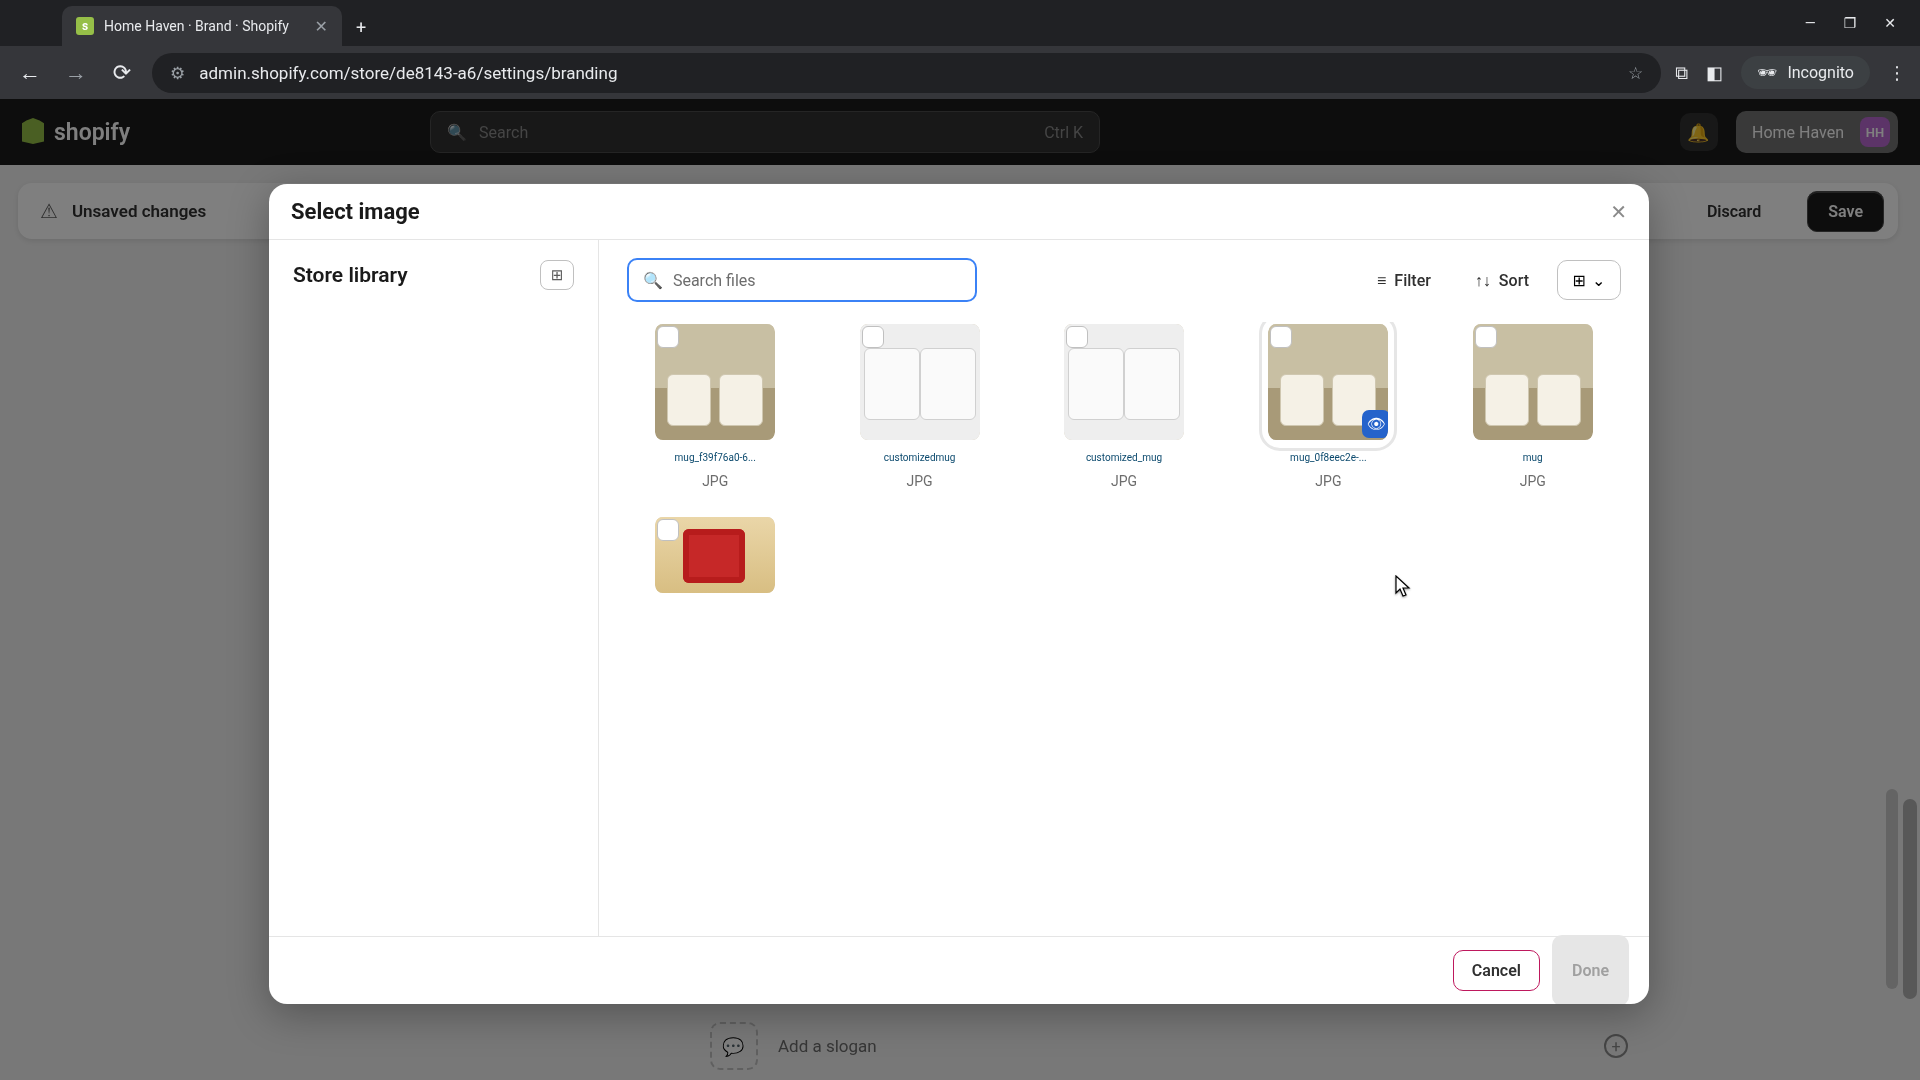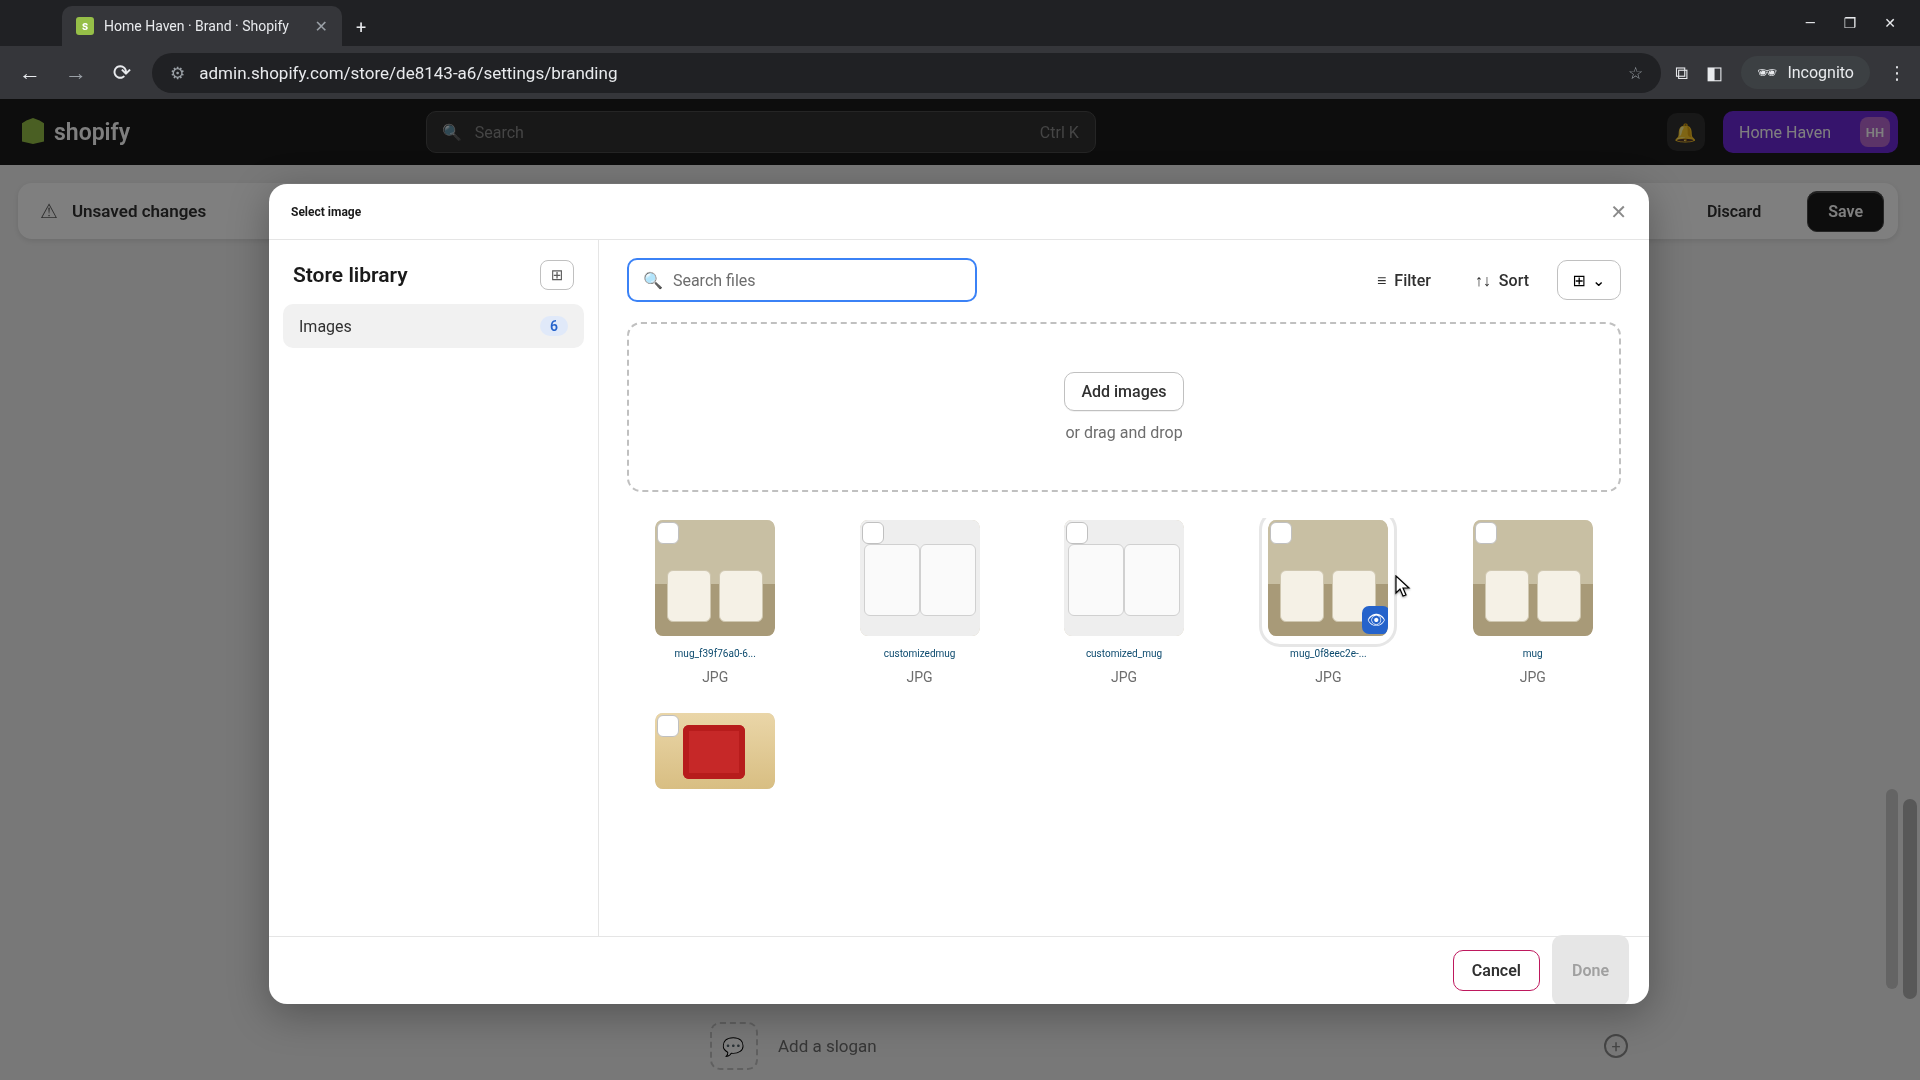--- a/index.html
+++ b/index.html
@@ -27,21 +27,21 @@
     
     .app-content { position: absolute; top: 99px; left: 0; right: 0; bottom: 0; background: #f1f1f1; }
     .shopify-header { height: 66px; background: #1a1a1a; display: flex; align-items: center; padding: 0 22px; gap: 20px; }
     .shopify-logo { color: #fff; font-size: 23px; font-weight: 600; display: flex; align-items: center; gap: 6px; }
     .logo-icon { width: 26px; height: 28px; position: relative; }
     .logo-icon::before { content: ''; position: absolute; width: 22px; height: 26px; background: #95bf47; clip-path: polygon(50% 0, 80% 10%, 100% 20%, 100% 90%, 50% 100%, 0 90%, 0 20%, 20% 10%); }
     .header-search { flex: 0 0 670px; margin: 0 auto; background: #303030; border: 1px solid #4a4a4a; border-radius: 10px; height: 42px; display: flex; align-items: center; padding: 0 16px; color: #8a8a8a; gap: 12px; font-size: 16px; }
     .header-search-hint { margin-left: auto; }
     .header-right { display: flex; gap: 18px; align-items: center; margin-left: auto; }
     .notif-btn { width: 38px; height: 38px; border-radius: 10px; background: #303030; display: flex; align-items: center; justify-content: center; color: #ccc; font-size: 18px; }
-    .store-chip { background: #6d28d9; border-radius: 10px; height: 42px; display: flex; align-items: center; padding: 0 8px 0 16px; gap: 29px; color: #fff; font-size: 16px; }
+    .store-chip { background: #737373; border-radius: 10px; height: 42px; display: flex; align-items: center; padding: 0 8px 0 16px; gap: 16px; color: #fff; font-size: 16px; }
     .store-avatar { width: 30px; height: 30px; background: #b868d1; border-radius: 8px; display: flex; align-items: center; justify-content: center; font-size: 13px; font-weight: 600; }
     
     
     .unsaved-bar { position: absolute; top: 84px; left: 18px; right: 22px; background: #fff; height: 56px; border-radius: 14px; display: flex; align-items: center; padding: 0 14px 0 22px; gap: 14px; box-shadow: 0 2px 6px rgba(0,0,0,0.1); }
     .unsaved-icon { font-size: 20px; color: #5c5c5c; }
     .unsaved-text { font-size: 17px; font-weight: 600; color: #303030; }
     .unsaved-actions { margin-left: auto; display: flex; gap: 28px; }
     .btn-discard { background: #fff; border: none; padding: 10px 18px; border-radius: 10px; font-size: 16px; font-weight: 600; color: #303030; }
     .btn-save { background: #1a1a1a; color: #fff; border: 1px solid #4a4a4a; padding: 10px 20px; border-radius: 10px; font-size: 16px; font-weight: 600; box-shadow: inset 0 1px 0 rgba(255,255,255,0.2); }
     
@@ -49,21 +49,21 @@
     .bg-slogan { position: absolute; bottom: 10px; left: 710px; display: flex; align-items: center; gap: 20px; color: #6d6d6d; font-size: 17px; }
     .bg-slogan-icon { width: 48px; height: 48px; border: 2px dashed #c0c0c0; border-radius: 10px; display: flex; align-items: center; justify-content: center; font-size: 18px; }
     .bg-plus { position: absolute; bottom: 22px; right: 292px; width: 24px; height: 24px; border: 2px solid #8a8a8a; border-radius: 50%; display: flex; align-items: center; justify-content: center; color: #8a8a8a; font-size: 16px; }
     
     
     .overlay { position: absolute; inset: 0; background: rgba(0,0,0,0.5); }
     
     
     .modal { position: absolute; top: 85px; left: 269px; width: 1380px; height: 820px; background: #fff; border-radius: 18px; display: flex; flex-direction: column; overflow: hidden; box-shadow: 0 10px 40px rgba(0,0,0,0.3); }
     .modal-header { height: 56px; display: flex; align-items: center; padding: 0 22px; border-bottom: 1px solid #e5e5e5; }
-    .modal-title { font-size: 12px; font-weight: 700; color: #1a1a1a; }
+    .modal-title { font-size: 22px; font-weight: 700; color: #1a1a1a; }
     .modal-close { margin-left: auto; color: #8a8a8a; font-size: 20px; }
     .modal-body { flex: 1; display: flex; overflow: hidden; }
     .modal-sidebar { width: 330px; border-right: 1px solid #e5e5e5; padding: 20px 14px; }
     .sidebar-head { display: flex; align-items: center; padding: 0 10px 14px; }
     .sidebar-title { font-size: 21px; font-weight: 600; color: #1a1a1a; }
     .barcode-btn { margin-left: auto; width: 34px; height: 30px; border: 1px solid #c0c0c0; border-radius: 8px; display: flex; align-items: center; justify-content: center; color: #5c5c5c; font-size: 15px;}
     .sidebar-item { background: #f1f1f1; border-radius: 10px; padding: 12px 16px; display: flex; align-items: center; font-size: 16px; color: #303030; }
     .sidebar-count { margin-left: auto; background: #e0e9f9; color: #2563cb; border-radius: 10px; padding: 2px 10px; font-size: 14px; font-weight: 600; }
     .modal-main { flex: 1; padding: 18px 28px; display: flex; flex-direction: column; overflow: hidden; }
     .main-toolbar { display: flex; align-items: center; gap: 12px; margin-bottom: 20px; }
@@ -195,24 +195,20 @@
       <span class="modal-close">✕</span>
     </div>
     <div class="modal-body">
       <div class="modal-sidebar">
         <div class="sidebar-head">
           <span class="sidebar-title">Store library</span>
           <div class="barcode-btn">
             <span>⊞</span>
           </div>
         </div>
-        <div class="sidebar-item">
-          <span>Images</span>
-          <span class="sidebar-count">6</span>
-        </div>
       </div>
       <div class="modal-main">
         <div class="main-toolbar">
           <div class="search-files">
             <span>🔍</span>
             <span>Search files</span>
           </div>
           <div class="toolbar-spacer"></div>
           <div class="toolbar-btn">
             <span>≡</span>
@@ -220,24 +216,20 @@
           </div>
           <div class="toolbar-btn">
             <span>↑↓</span>
             <span>Sort</span>
           </div>
           <div class="view-toggle">
             <span>⊞</span>
             <span>⌄</span>
           </div>
         </div>
-        <div class="dropzone">
-          <button class="add-images-btn">Add images</button>
-          <span class="drop-hint">or drag and drop</span>
-        </div>
         <div class="grid" id="image-grid">
             <div class="grid-item">
               <div class="thumb-wrap">
                 <div class="thumb">
                   <div class="mug-scene"></div>
                 </div>
                 <div class="thumb-check"></div>
               </div>
               <div class="item-name">mug_f39f76a0-6...</div>
               <div class="item-ext">JPG</div>

